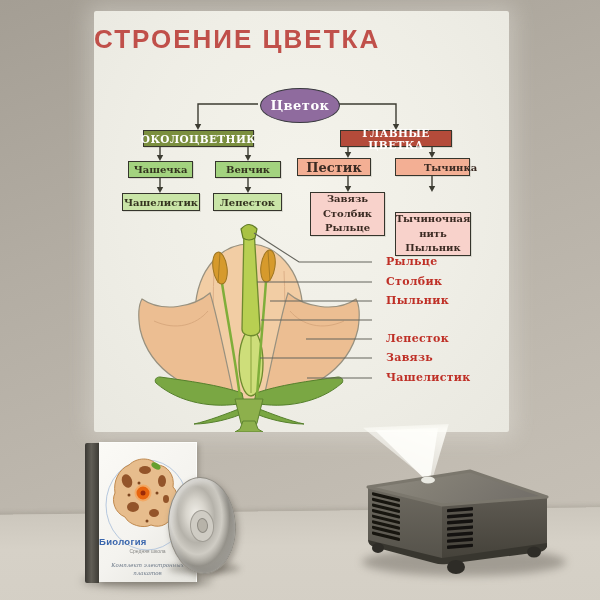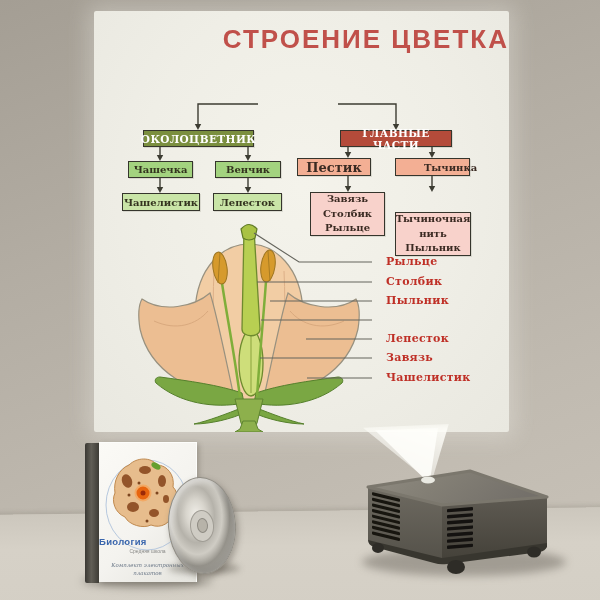--- a/index.html
+++ b/index.html
@@ -7,21 +7,21 @@
          font-family:"Liberation Sans",sans-serif;
          background:linear-gradient(160deg,#a49e94 0%,#b3ada3 35%,#c0bab0 70%,#c9c3b9 100%);}
   
   .table{position:absolute;left:-10px;top:511px;width:620px;height:100px;
          background:linear-gradient(180deg,#ccc7bd 0%,#d6d1c7 35%,#d4cfc5 100%);
          transform:rotate(-0.7deg);box-shadow:0 -2px 4px rgba(120,115,105,.25);}
   
   .slide{position:absolute;left:94px;top:11px;width:415px;height:421px;
          background:radial-gradient(ellipse at 50% 42%,#f4f3eb 0%,#efeee6 55%,#e9e8e0 100%);
          box-shadow:0 0 22px 6px rgba(250,250,242,.30);border-radius:2px;}
-  .slide-title{position:absolute;left:0;top:13px;width:100%;text-align:right;
+  .slide-title{position:absolute;left:0;top:13px;width:100%;text-align:left;
          font-size:26px;font-weight:bold;letter-spacing:2px;color:#c0504a;}
   .slide-subtitle{position:absolute;left:0;top:48px;width:100%;text-align:center;
          font-size:12px;font-weight:bold;color:#34342e;}
   .slide svg.art{position:absolute;left:0;top:0;width:415px;height:421px;}
   .fbox{position:absolute;display:flex;align-items:center;justify-content:center;
         box-sizing:border-box;border:1.6px solid #35352c;
         font-family:"DejaVu Serif",serif;font-weight:bold;text-align:center;
         box-shadow:1px 1px 0 rgba(90,90,70,.15);}
   .fbox.multi{flex-direction:column;line-height:1.45;}
   .oval{position:absolute;left:166px;top:77px;width:78px;height:33px;border-radius:50%;
@@ -144,23 +144,24 @@
         <polyline points="160,222 205,251 278,251"></polyline>
         <line x1="163" y1="271" x2="278" y2="271"></line>
         <line x1="176" y1="290" x2="278" y2="290"></line>
         <line x1="167" y1="309" x2="278" y2="309"></line>
         <line x1="212" y1="328" x2="278" y2="328"></line>
         <line x1="166" y1="347" x2="278" y2="347"></line>
         <line x1="213" y1="367" x2="278" y2="367"></line>
       </g>
     </svg>
 
+    <div class="oval">Цветок</div>
 
     <div class="fbox" style="left:49px;top:119px;width:111px;height:17px;background:#7b8f3f;color:#fff;font-size:10.5px;letter-spacing:.4px;">ОКОЛОЦВЕТНИК</div>
-    <div class="fbox" style="left:246px;top:119px;width:112px;height:17px;background:#b44b3a;color:#fff;font-size:10.5px;letter-spacing:.4px;">ГЛАВНЫЕ ЧАСТИ</div>
+    <div class="fbox" style="left:246px;top:119px;width:112px;height:17px;background:#b44b3a;color:#fff;font-size:10.5px;letter-spacing:.4px;">ГЛАВНЫЕ ЦВЕТКА</div>
 
     <div class="fbox" style="left:34px;top:150px;width:65px;height:17px;background:#a3d37f;color:#33331f;font-size:10px;">Чашечка</div>
     <div class="fbox" style="left:121px;top:150px;width:66px;height:17px;background:#a3d37f;color:#33331f;font-size:10px;">Венчик</div>
 
     <div class="fbox" style="left:28px;top:182px;width:78px;height:18px;background:#c9e5a7;color:#33331f;font-size:10px;">Чашелистик</div>
     <div class="fbox" style="left:119px;top:182px;width:69px;height:18px;background:#c9e5a7;color:#33331f;font-size:10px;">Лепесток</div>
 
     <div class="fbox" style="left:203px;top:147px;width:74px;height:18px;background:#f3af94;color:#3a2a22;font-size:13px;">Пестик</div>
     <div class="fbox" style="left:301px;top:147px;width:75px;height:18px;background:#f3af94;color:#3a2a22;font-size:10px;padding-left:36px;">Тычинка</div>
 

